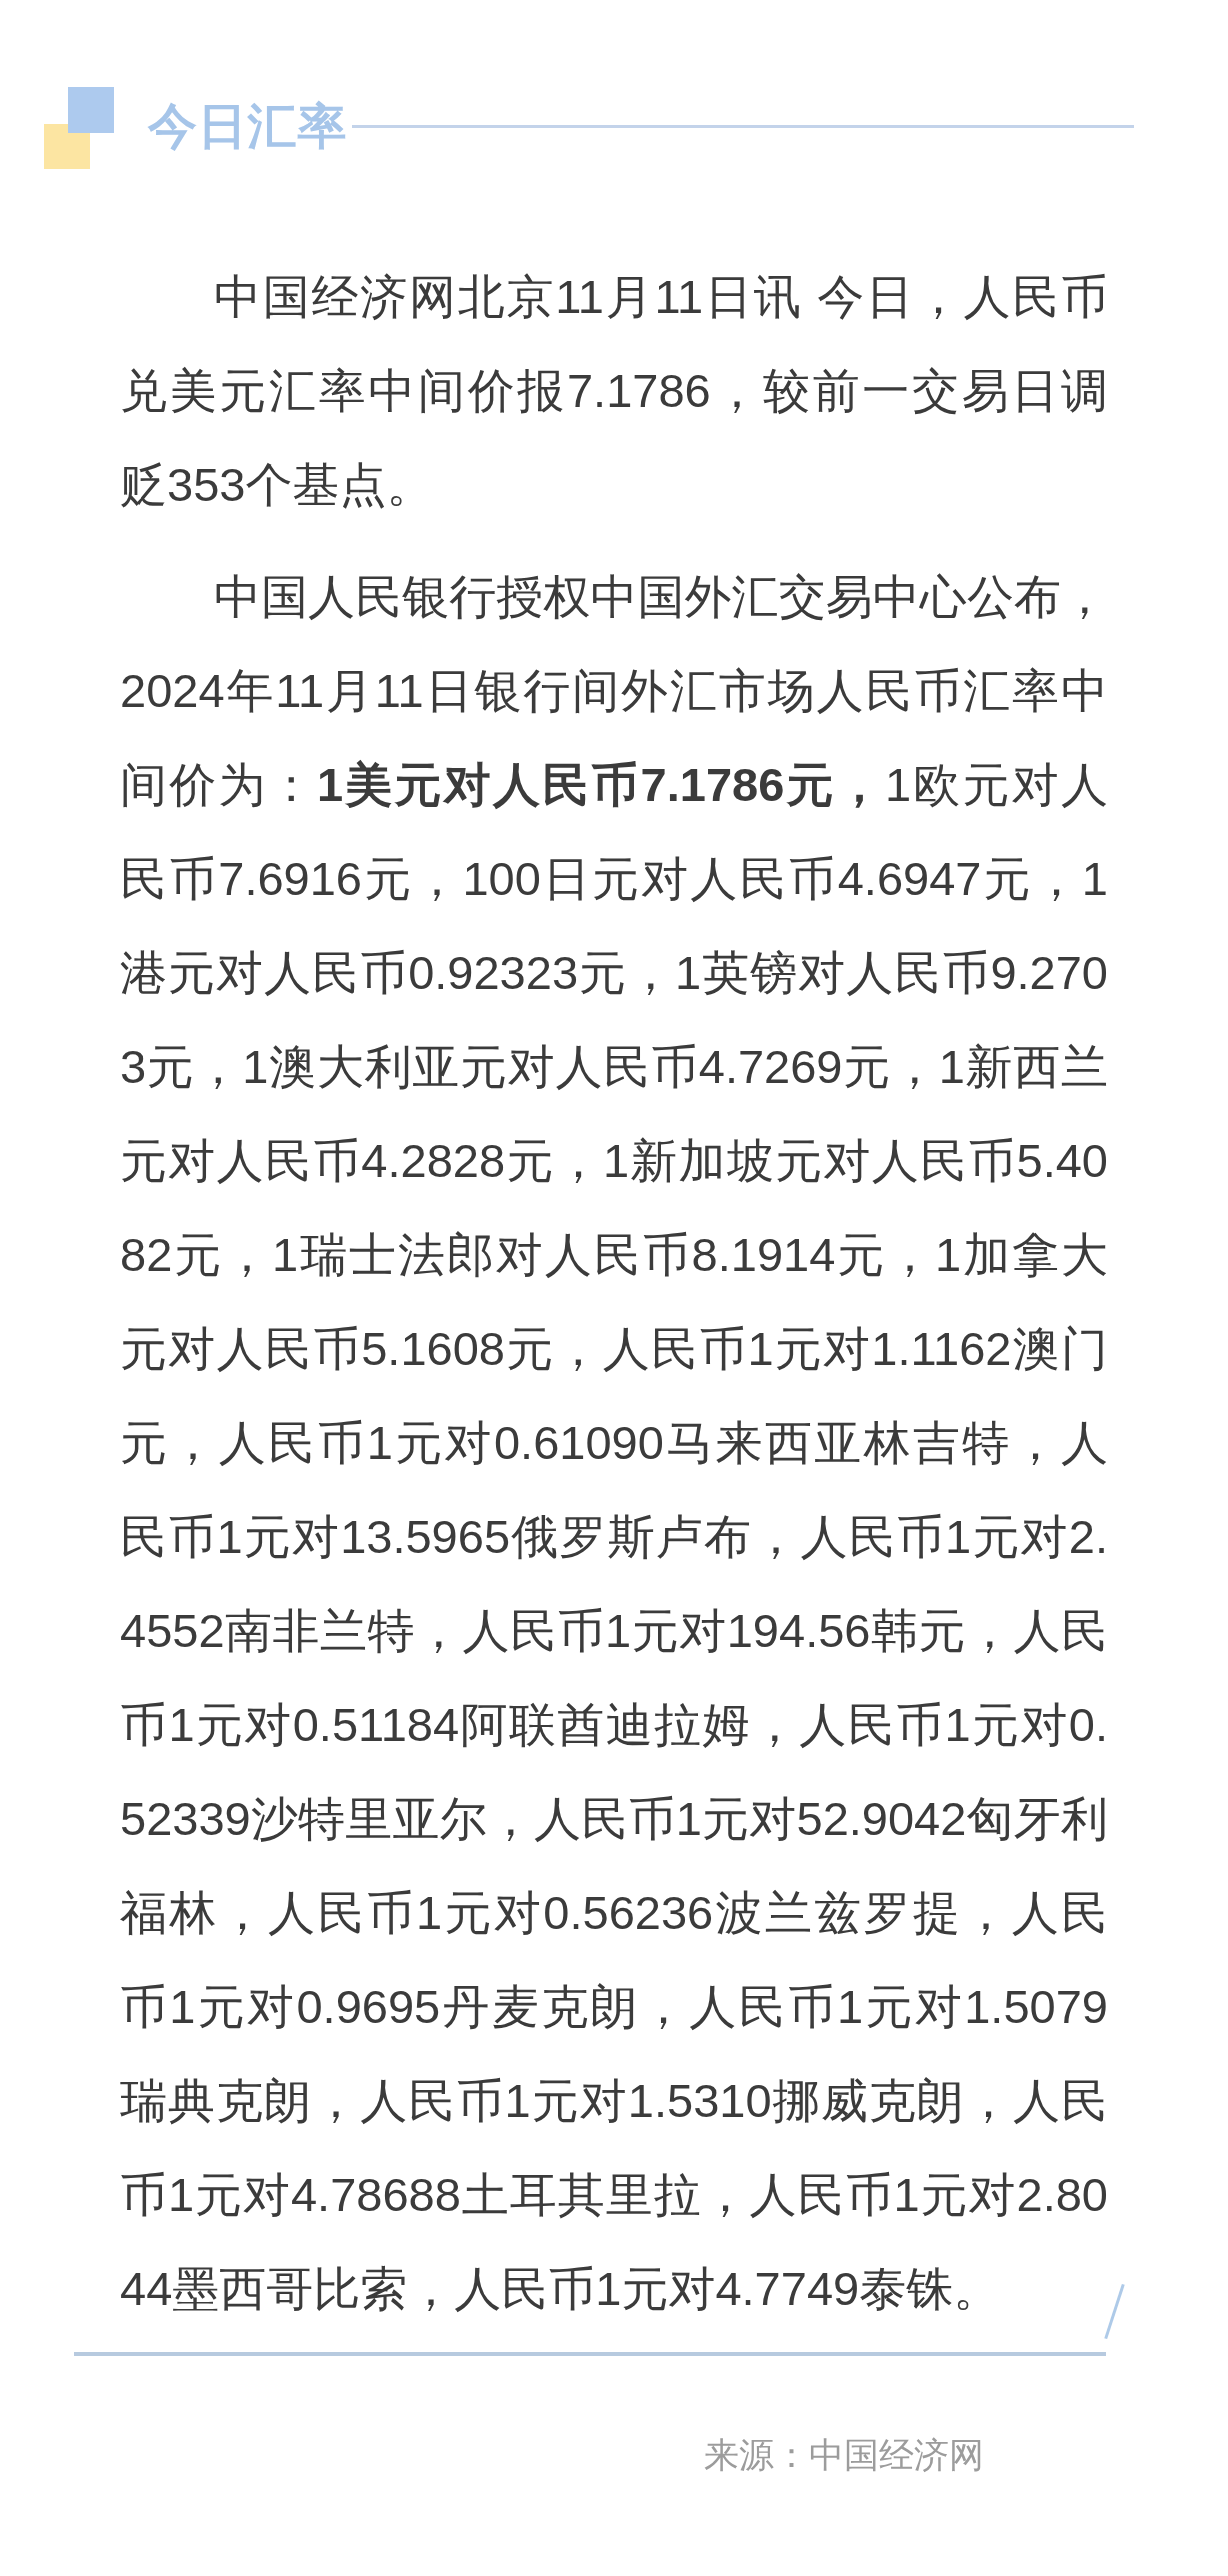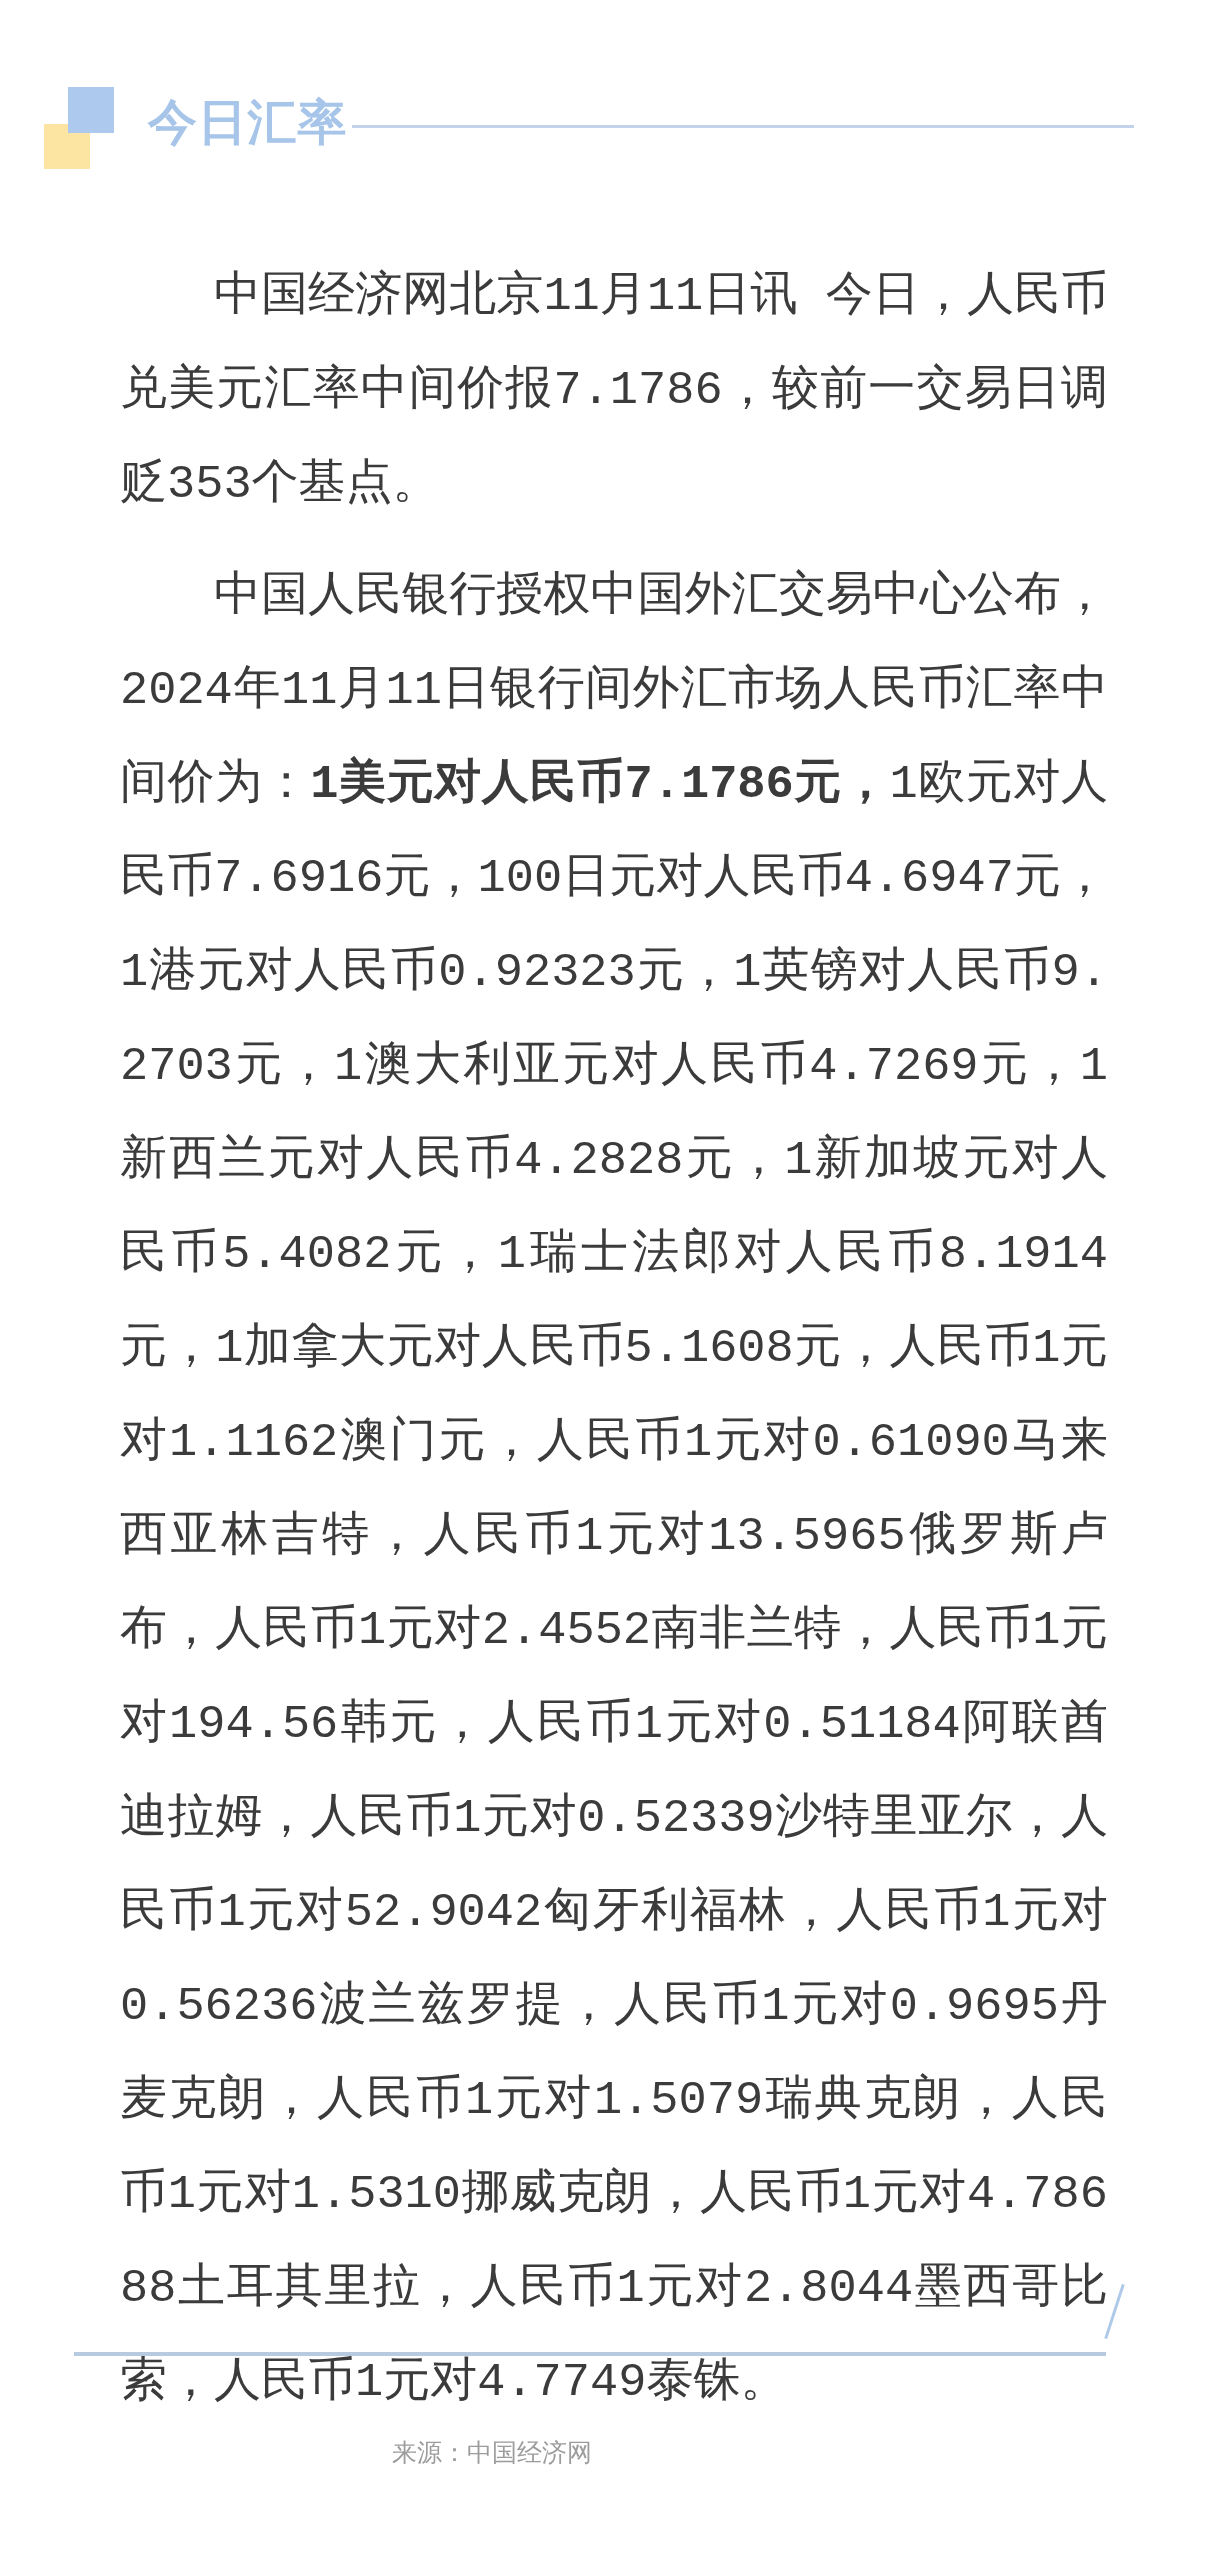--- a/index.html
+++ b/index.html
@@ -12,21 +12,21 @@
     --body-text:#3b3b3b;
     --source-text:#9c9c9c;
     --page-bg:#ffffff;
   }
   html,body{margin:0;padding:0;}
   .page{
     position:relative;
     width:1228px;
     height:2576px;
     background:var(--page-bg);
-    font-family:Liberation Mono, monospace;
+    font-family:Liberation Sans, sans-serif;
     overflow:hidden;
   }
   
   .sq-blue{
     position:absolute; left:68px; top:87px;
     width:46px; height:46px;
     background:var(--square-blue);
     z-index:2;
   }
   .sq-yellow{
@@ -73,22 +73,22 @@
     transform:rotate(18deg);
   }
   .footer-line{
     position:absolute; left:74px; top:2352px;
     width:1032px; height:3.8px;
     background:var(--footer-line);
   }
   .source{
     position:absolute; left:0; top:2434px;
     width:984px;
-    text-align:center;
-    font-size:25px;
+    text-align:right;
+    font-size:35px;
     line-height:41px;
     color:var(--source-text);
   }
 </style>
 </head>
 <body>
 
 <div class="page">
 
   <div>

